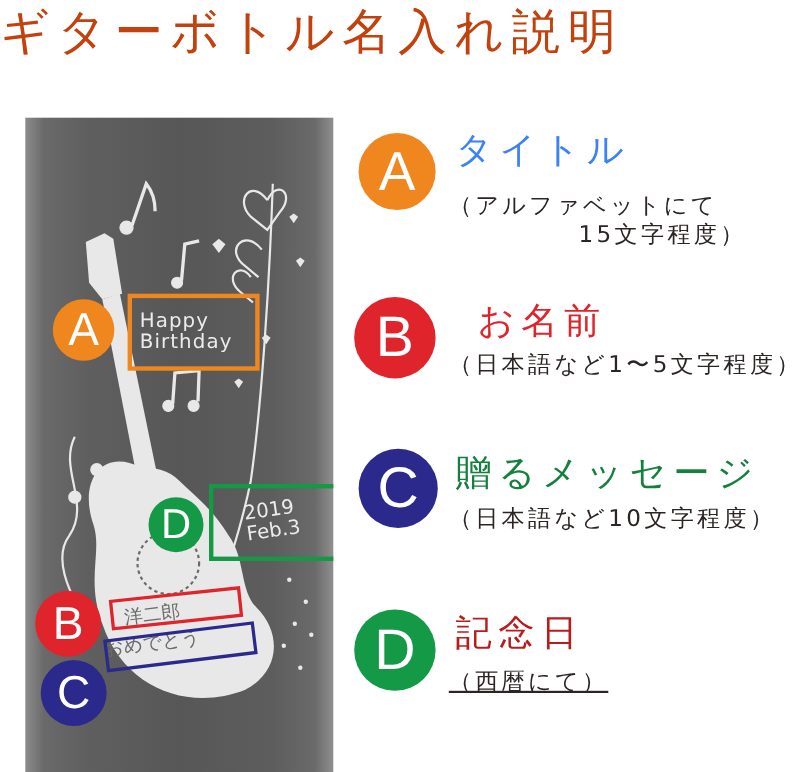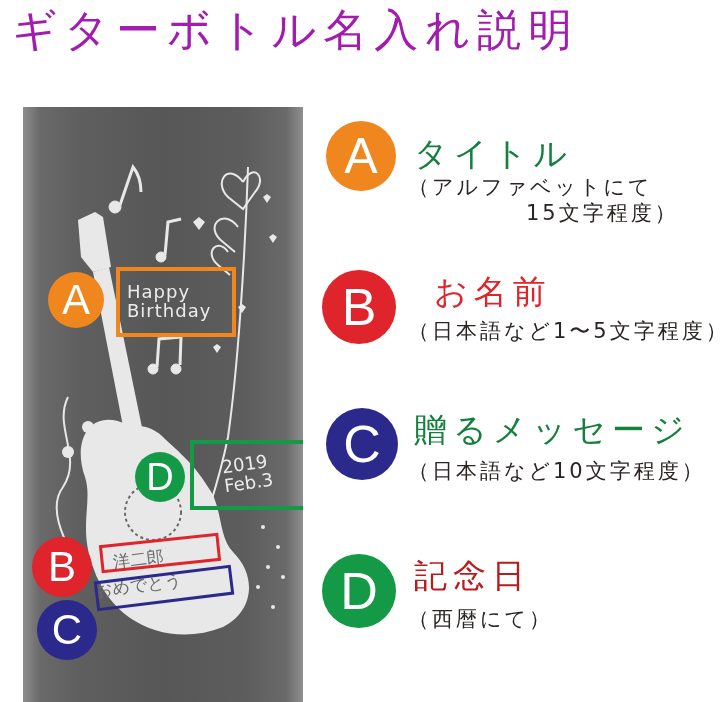--- a/index.html
+++ b/index.html
@@ -1,17 +1,17 @@
 <!DOCTYPE html>
 <html><head>
   <meta charset="utf-8">
   <style>
     html, body { margin: 0; padding: 0; background: #ffffff; }
     body { width: 728px; height: 702px; position: relative; overflow: hidden; font-family: "DejaVu Sans", sans-serif; }
-    .title { position: absolute; left: 12px; top: 4px; font-size: 44px; letter-spacing: 7px; color: #a21caf; white-space: nowrap; font-weight: normal; line-height: 52px; }
+    .title { position: absolute; left: 0; top: 4px; font-size: 44px; letter-spacing: 7px; color: #c2410c; white-space: nowrap; font-weight: normal; line-height: 52px; }
     .bottle { position: absolute; left: 23px; top: 107px; width: 280px; height: 600px;
       background: linear-gradient(90deg, #8c8c8c 0%, #6a6a6a 6%, #5f5f5f 20%, #575757 50%, #5d5d5d 80%, #6a6a6a 94%, #8f8f8f 100%); overflow: hidden; }
     .bottle svg { position: absolute; left: 0; top: 0; }
     .badge { position: absolute; border-radius: 50%; color: #fff; display: flex; align-items: center; justify-content: center; font-family: "Liberation Sans", sans-serif; font-weight: normal; }
     .box { position: absolute; border-style: solid; box-sizing: border-box; }
     .eng { position: absolute; color: #ececec; font-family: "DejaVu Sans", sans-serif; line-height: 1.05; white-space: nowrap; }
     .legend-head { position: absolute; font-size: 33px; letter-spacing: 6px; white-space: nowrap; line-height: 40px; }
     .legend-sub { position: absolute; font-size: 21px; letter-spacing: 3px; color: #2a2423; white-space: nowrap; line-height: 26px; text-align: right; }
   </style>
 </head>
@@ -92,33 +92,33 @@
     <span>B</span>
   </div>
   <div class="badge" style="left:14px; top:493px; width:60px; height:60px; background:#2b2a8c; font-size:42px;">
     <span>C</span>
   </div>
 </div>
 
 <div class="badge" style="left:326px; top:121px; width:70px; height:70px; background:#f0861e; font-size:50px;">
   <span>A</span>
 </div>
-<div class="legend-head" style="left:414px; top:134px; color:#15803d;">タイトル</div>
+<div class="legend-head" style="left:414px; top:116px; color:#3b82f6;">タイトル</div>
 <div class="legend-sub" style="left:408px; top:174px;">（アルファベットにて</div>
 <div class="legend-sub" style="left:526px; top:200px;">15文字程度）</div>
 
 <div class="badge" style="left:322px; top:270px; width:74px; height:74px; background:#e0242b; font-size:52px;">
   <span>B</span>
 </div>
 <div class="legend-head" style="left:414px; top:272px; color:#e0242b;margin-left:20px;">お名前</div>
 <div class="legend-sub" style="left:408px; top:318px;">（日本語など1〜5文字程度）</div>
 
 <div class="badge" style="left:326px; top:408px; width:72px; height:72px; background:#2b2a8c; font-size:52px;">
   <span>C</span>
 </div>
 <div class="legend-head" style="left:414px; top:410px; color:#15803d;">贈るメッセージ</div>
 <div class="legend-sub" style="left:408px; top:458px;">（日本語など10文字程度）</div>
 
 <div class="badge" style="left:322px; top:554px; width:74px; height:74px; background:#149a47; font-size:52px;">
   <span>D</span>
 </div>
 <div class="legend-head" style="left:414px; top:556px; color:#b91c1c;font-family:Liberation Serif, serif;">記念日</div>
-<div class="legend-sub" style="left:408px; top:606px;">（西暦にて）</div>
+<div class="legend-sub" style="left:408px; top:606px;text-decoration:underline;">（西暦にて）</div>
 
 </body></html>

